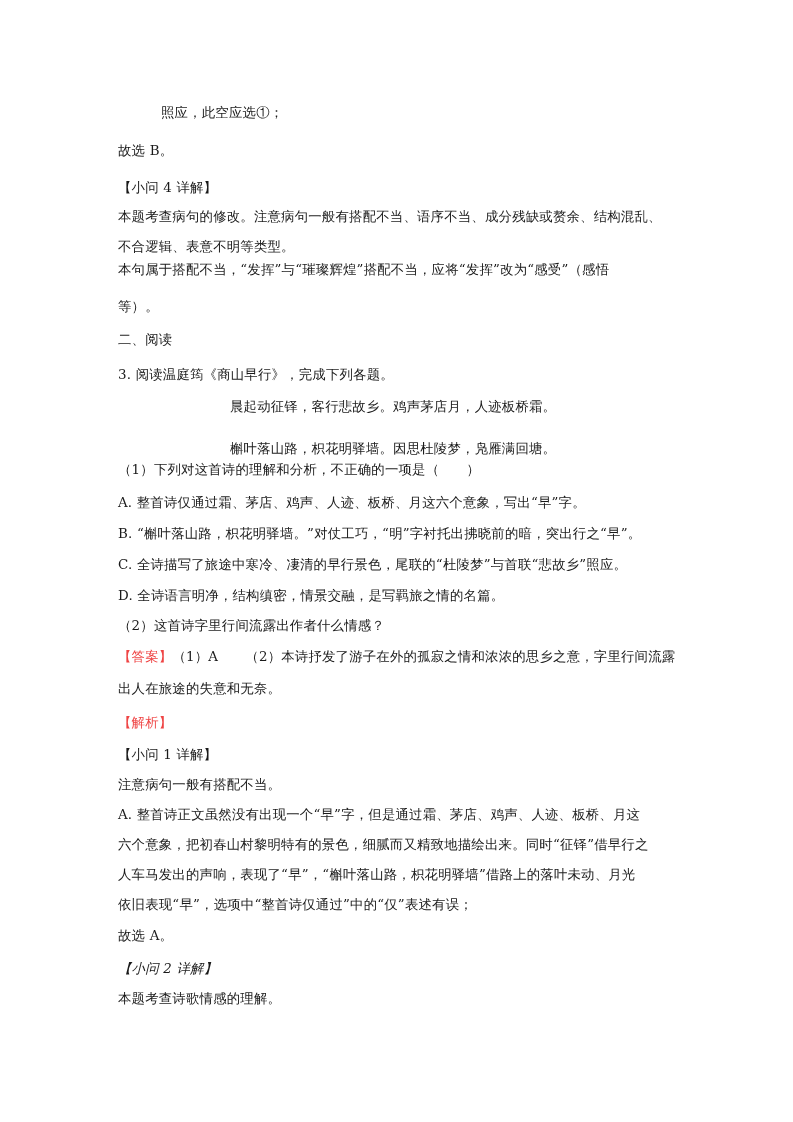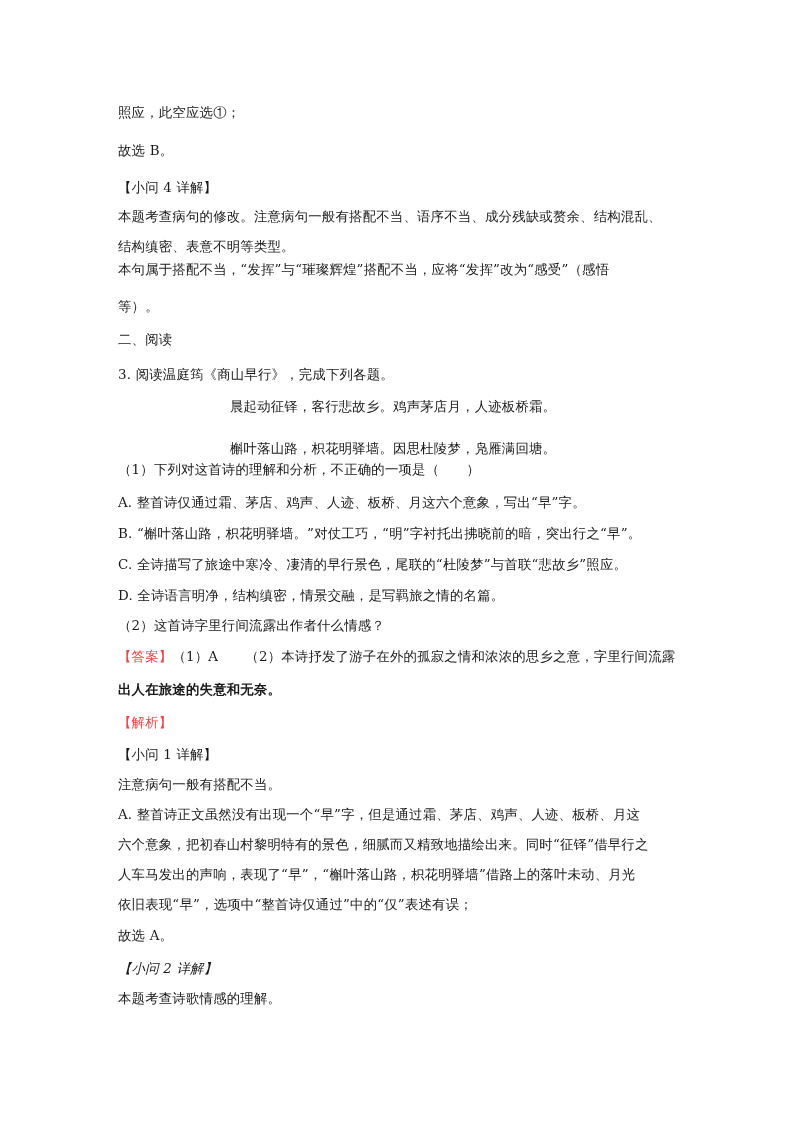--- a/index.html
+++ b/index.html
@@ -7,39 +7,39 @@
          font-family: "DejaVu Serif", "Liberation Serif", serif; color: #1a1a1a; }
   .page { position: absolute; left: 118px; top: 0; width: 570px; }
   .line { position: absolute; left: 0; white-space: nowrap; font-size: 13.4px; line-height: 18px; letter-spacing: 0.2px; }
   .blue { color: #ef4444; }
   .poem { left: 112px; }
 </style>
 </head>
 <body>
 
 <div class="page" id="page">
-    <div class="line " style="top: 104px;">照应，此空应选①；</div>
+    <div class="line " style="top: 104px; margin-left: 43px;">照应，此空应选①；</div>
     <div class="line " style="top: 142px;">故选 B。</div>
     <div class="line " style="top: 179px;">【小问 4 详解】</div>
     <div class="line " style="top: 208px; font-family: Liberation Serif, serif;">本题考查病句的修改。注意病句一般有搭配不当、语序不当、成分残缺或赘余、结构混乱、</div>
-    <div class="line " style="top: 238px;">结构缜密、表意不明等类型。</div>
+    <div class="line " style="top: 238px;">不合逻辑、表意不明等类型。</div>
     <div class="line " style="top: 261px;">本句属于搭配不当，“发挥”与“璀璨辉煌”搭配不当，应将“发挥”改为“感受”（感悟</div>
     <div class="line " style="top: 298px;">等）。</div>
     <div class="line " style="top: 331px;">二、阅读</div>
     <div class="line " style="top: 366px;">3. 阅读温庭筠《商山早行》，完成下列各题。</div>
     <div class="line poem" style="top: 398px;">晨起动征铎，客行悲故乡。鸡声茅店月，人迹板桥霜。</div>
     <div class="line poem" style="top: 440px;">槲叶落山路，枳花明驿墙。因思杜陵梦，凫雁满回塘。</div>
     <div class="line " style="top: 461px;">（1）下列对这首诗的理解和分析，不正确的一项是（　　）</div>
     <div class="line " style="top: 494px;">A. 整首诗仅通过霜、茅店、鸡声、人迹、板桥、月这六个意象，写出“早”字。</div>
     <div class="line " style="top: 525px;">B. “槲叶落山路，枳花明驿墙。”对仗工巧，“明”字衬托出拂晓前的暗，突出行之“早”。</div>
     <div class="line " style="top: 556px;">C. 全诗描写了旅途中寒冷、凄清的早行景色，尾联的“杜陵梦”与首联“悲故乡”照应。</div>
     <div class="line " style="top: 587px;">D. 全诗语言明净，结构缜密，情景交融，是写羁旅之情的名篇。</div>
     <div class="line " style="top: 617px;">（2）这首诗字里行间流露出作者什么情感？</div>
     <div class="line" style="top: 648px;"><span class="blue">【答案】</span><span>（1）A　　（2）本诗抒发了游子在外的孤寂之情和浓浓的思乡之意，字里行间流露</span></div>
-    <div class="line " style="top: 680px; font-weight: bold;">出人在旅途的失意和无奈。</div>
+    <div class="line " style="top: 680px;">出人在旅途的失意和无奈。</div>
     <div class="line blue" style="top: 714px;">【解析】</div>
     <div class="line " style="top: 746px;">【小问 1 详解】</div>
     <div class="line " style="top: 776px;">注意病句一般有搭配不当。</div>
     <div class="line " style="top: 806px;">A. 整首诗正文虽然没有出现一个“早”字，但是通过霜、茅店、鸡声、人迹、板桥、月这</div>
     <div class="line " style="top: 836px;">六个意象，把初春山村黎明特有的景色，细腻而又精致地描绘出来。同时“征铎”借早行之</div>
     <div class="line " style="top: 866px;">人车马发出的声响，表现了“早”，“槲叶落山路，枳花明驿墙”借路上的落叶未动、月光</div>
     <div class="line " style="top: 896px;">依旧表现“早”，选项中“整首诗仅通过”中的“仅”表述有误；</div>
     <div class="line " style="top: 927px;">故选 A。</div>
     <div class="line " style="top: 960px; font-style: italic;">【小问 2 详解】</div>
     <div class="line " style="top: 990px;">本题考查诗歌情感的理解。</div>

